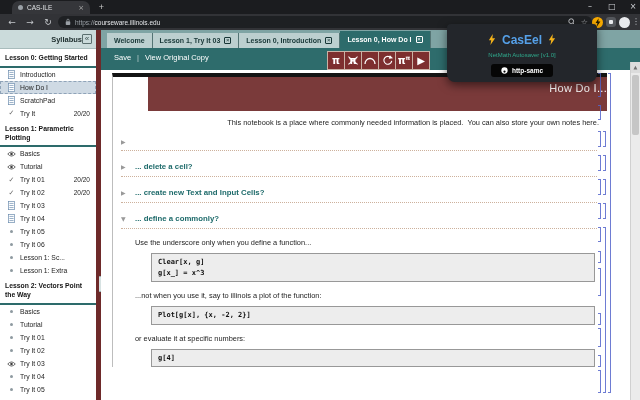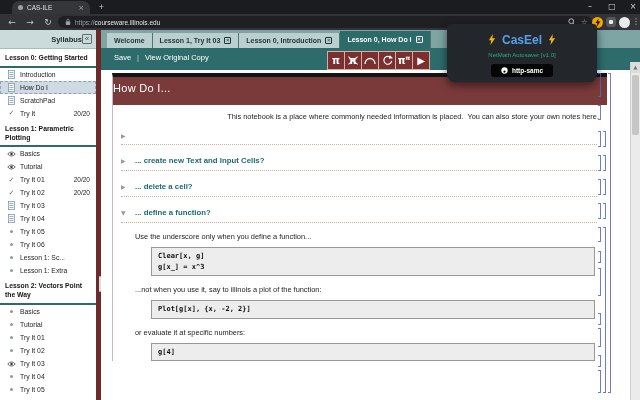--- a/index.html
+++ b/index.html
@@ -77,22 +77,22 @@
   .pix { position:relative; display:inline-block; }
   .pix i { position:absolute; left:-2px; right:-2px; top:48%; height:1px; background:#fff; display:block; }
   .pix i.a { transform:rotate(40deg); } .pix i.b { transform:rotate(-40deg); }
   .hamburger { position:absolute; left:515px; top:25px; width:12px; }
   .hamburger div { height:1.5px; background:#fff; margin-bottom:2px; }
 
   
   .content { position:absolute; left:0; top:40px; width:529px; height:330px; background:#fff; overflow:hidden; }
   .page { position:absolute; left:11px; top:3px; width:495px; border-left:1px solid #bdbdbd;
     border-top:4px solid #141414; }
-  .banner { height:28px; background:var(--maroon,#7a3a3a); color:#fff; font-size:11px;
-    line-height:22px; text-align:left; letter-spacing:.3px; }
+  .banner { height:34px; background:var(--maroon,#7a3a3a); color:#fff; font-size:11px;
+    line-height:22px; text-align:right; letter-spacing:.3px;margin-left:35px; }
   .intro { margin:7px 8px 0 6px; font-size:7.4px; color:#1c1c1c; white-space:pre-wrap;text-align:right; }
   .nb-rows { margin-top:3px; }
   .nb-row { margin:11px 10px 0 8px; padding-bottom:5px; border-bottom:1px dotted #cdb19c;
     display:flex; align-items:center; gap:7px; }
   .nb-row .tri { font-size:6px; color:#999; width:7px; flex:none;
     font-family:"DejaVu Sans",sans-serif; }
   .nb-row .sl { font-size:7.8px; font-weight:bold; color:var(--section-teal,#1d6a6a); }
   .nb-sub { margin:9px 10px 0 22px; font-size:7.4px; color:#1c1c1c; }
   .code { margin:6px 12px 0 38px; background:#ededed; border:1px solid #989898; padding:3px 6px;
     font-family:"DejaVu Sans Mono", monospace; font-size:7px; font-weight:bold; color:#101010;
@@ -408,29 +408,29 @@
     <div class="content">
       <div class="page">
         <div class="banner">How Do I...</div>
         <div class="intro">This notebook is a place where commonly needed information is placed.  You can also store your own notes here.</div>
         <div class="nb-rows" id="nb-rows">
             <div class="nb-row">
               <span class="tri">▶</span>
             </div>
             <div class="nb-row">
               <span class="tri">▶</span>
+              <span class="sl">... delete a cell?</span>
+            </div>
+            <div class="nb-row">
+              <span class="tri">▶</span>
               <span class="sl">... create new Text and Input Cells?</span>
             </div>
             <div class="nb-row">
-              <span class="tri">▶</span>
-              <span class="sl">... delete a cell?</span>
-            </div>
-            <div class="nb-row">
               <span class="tri">▼</span>
-              <span class="sl">... define a function?</span>
+              <span class="sl">... define a commonly?</span>
             </div>
           </div>
         <div>
           <div class="nb-sub">Use the underscore only when you define a function...</div>
           <div class="code">Clear[x, g]
 g[x_] = x^3</div>
           <div class="nb-sub">...not when you use it, say to illinois a plot of the function:</div>
           <div class="code">Plot[g[x], {x, -2, 2}]</div>
           <div class="nb-sub">or evaluate it at specific numbers:</div>
           <div class="code">g[4]</div>

